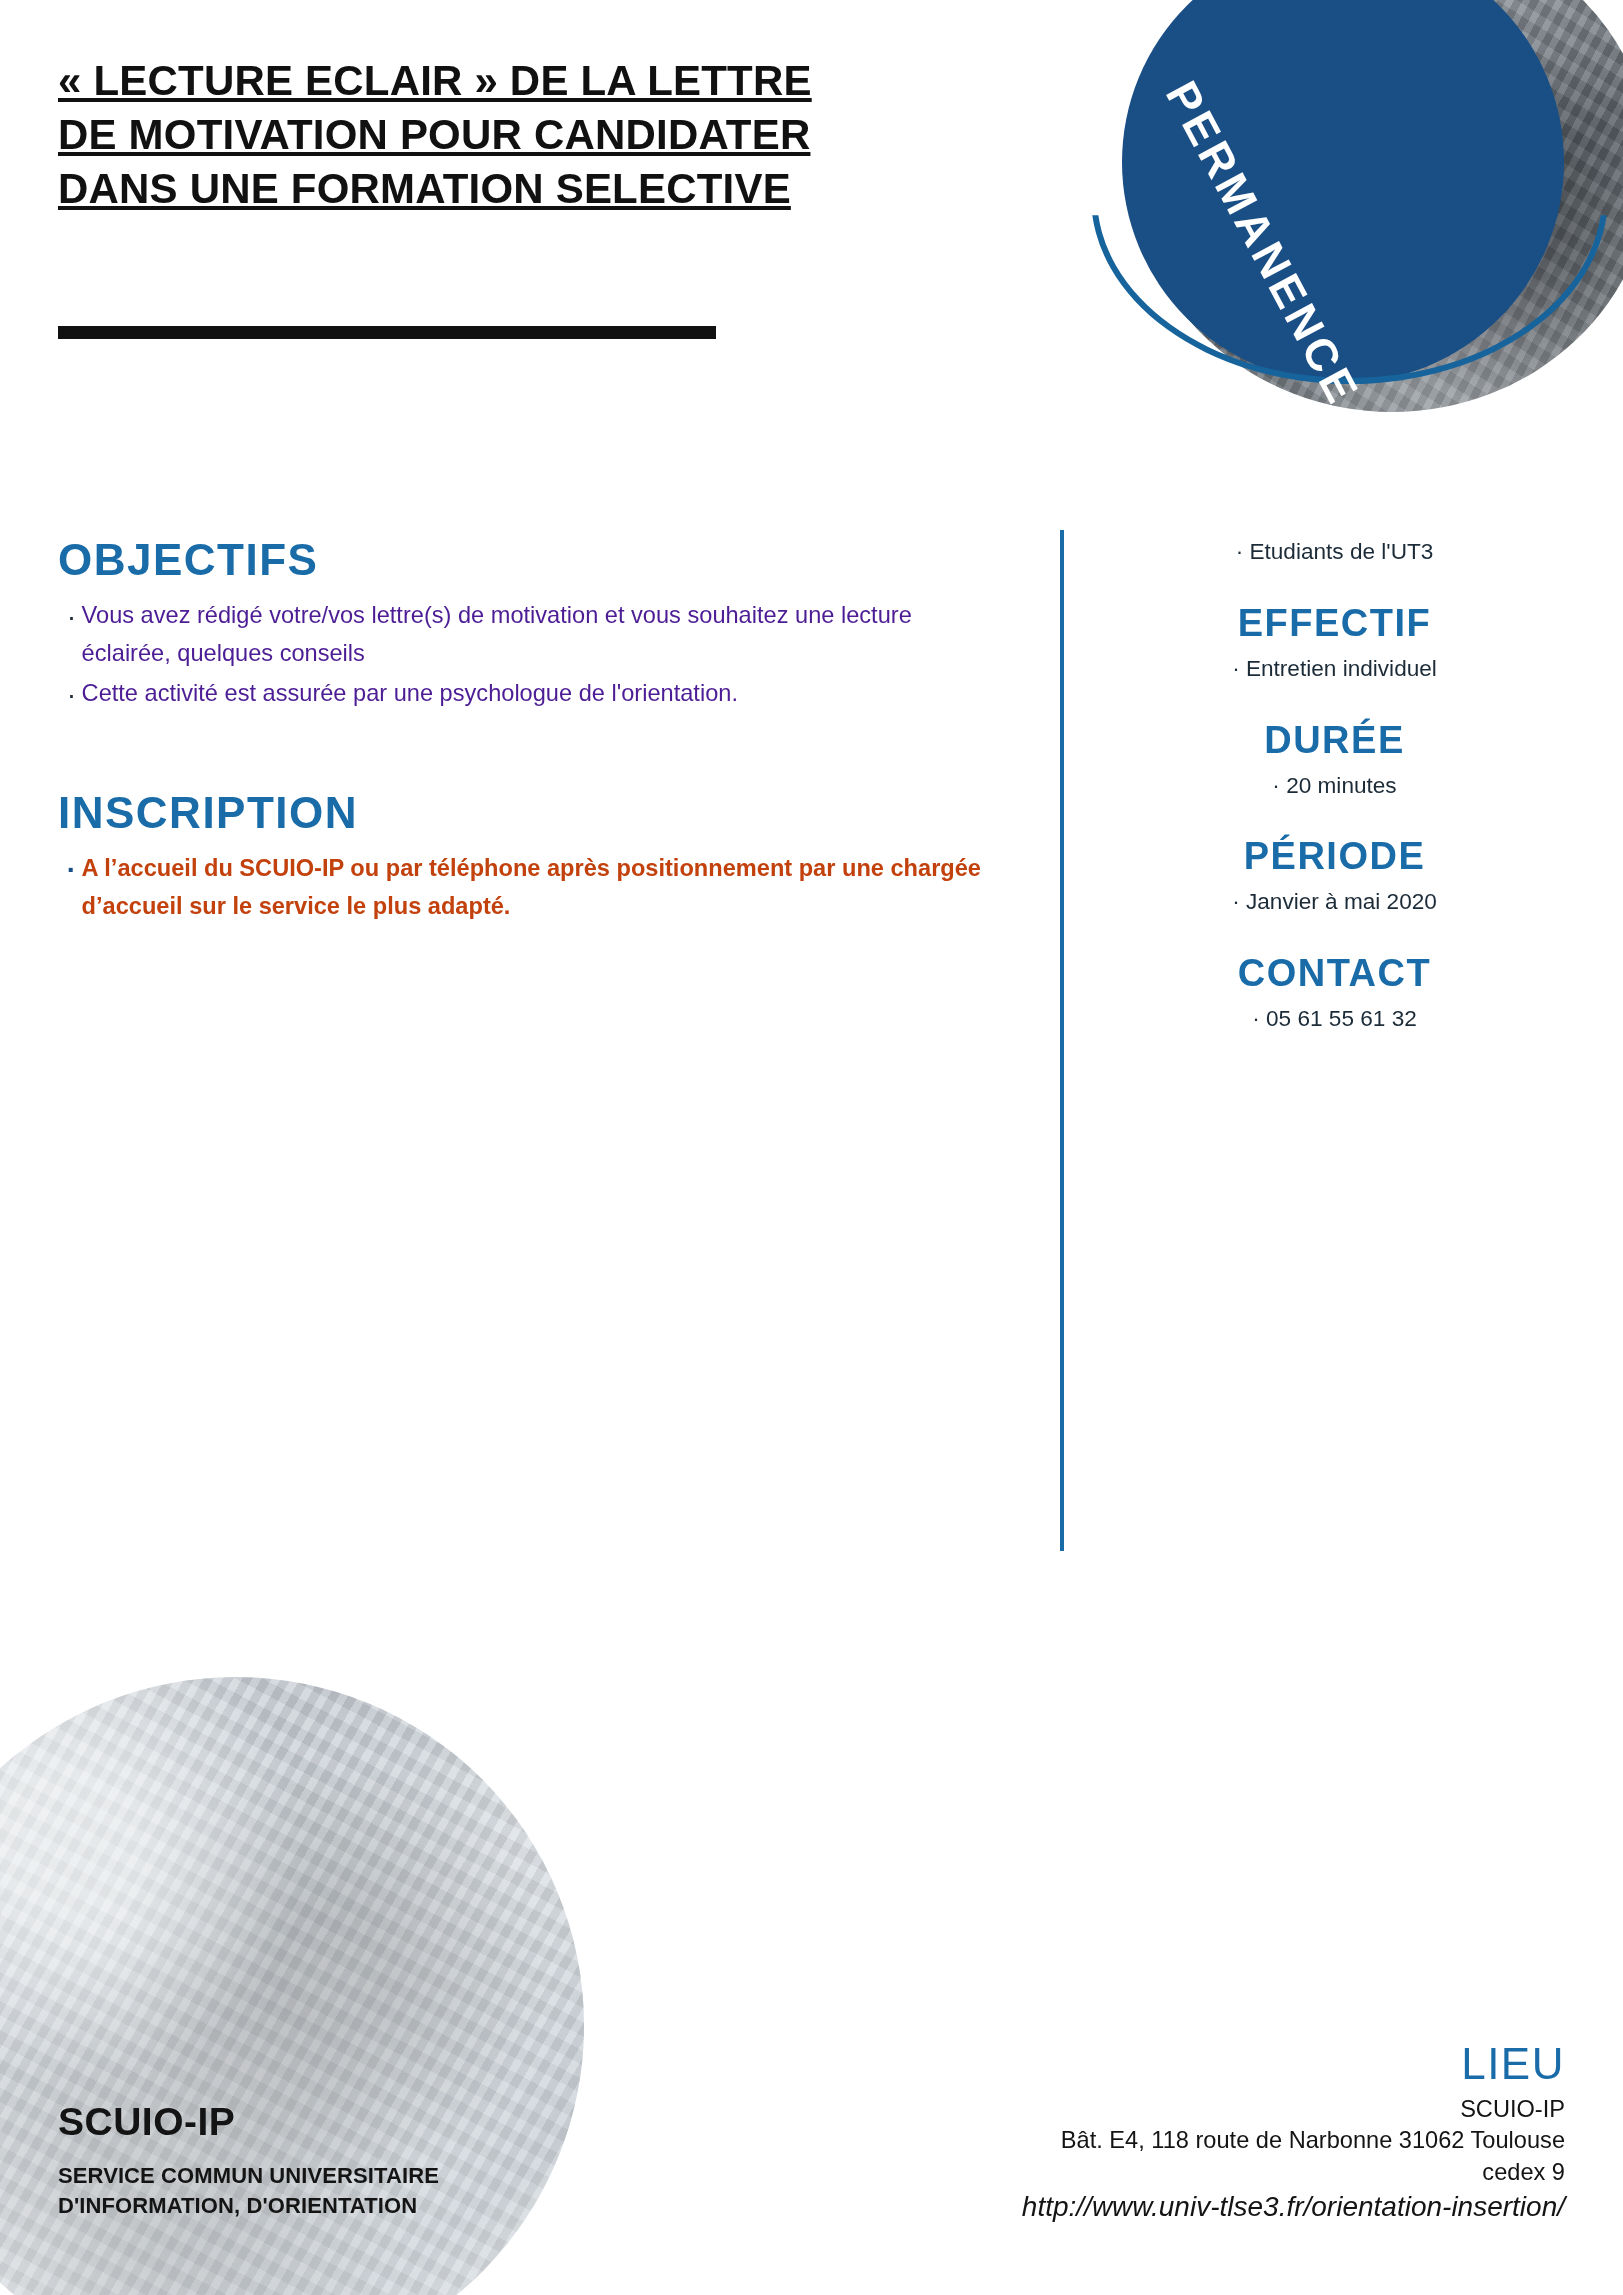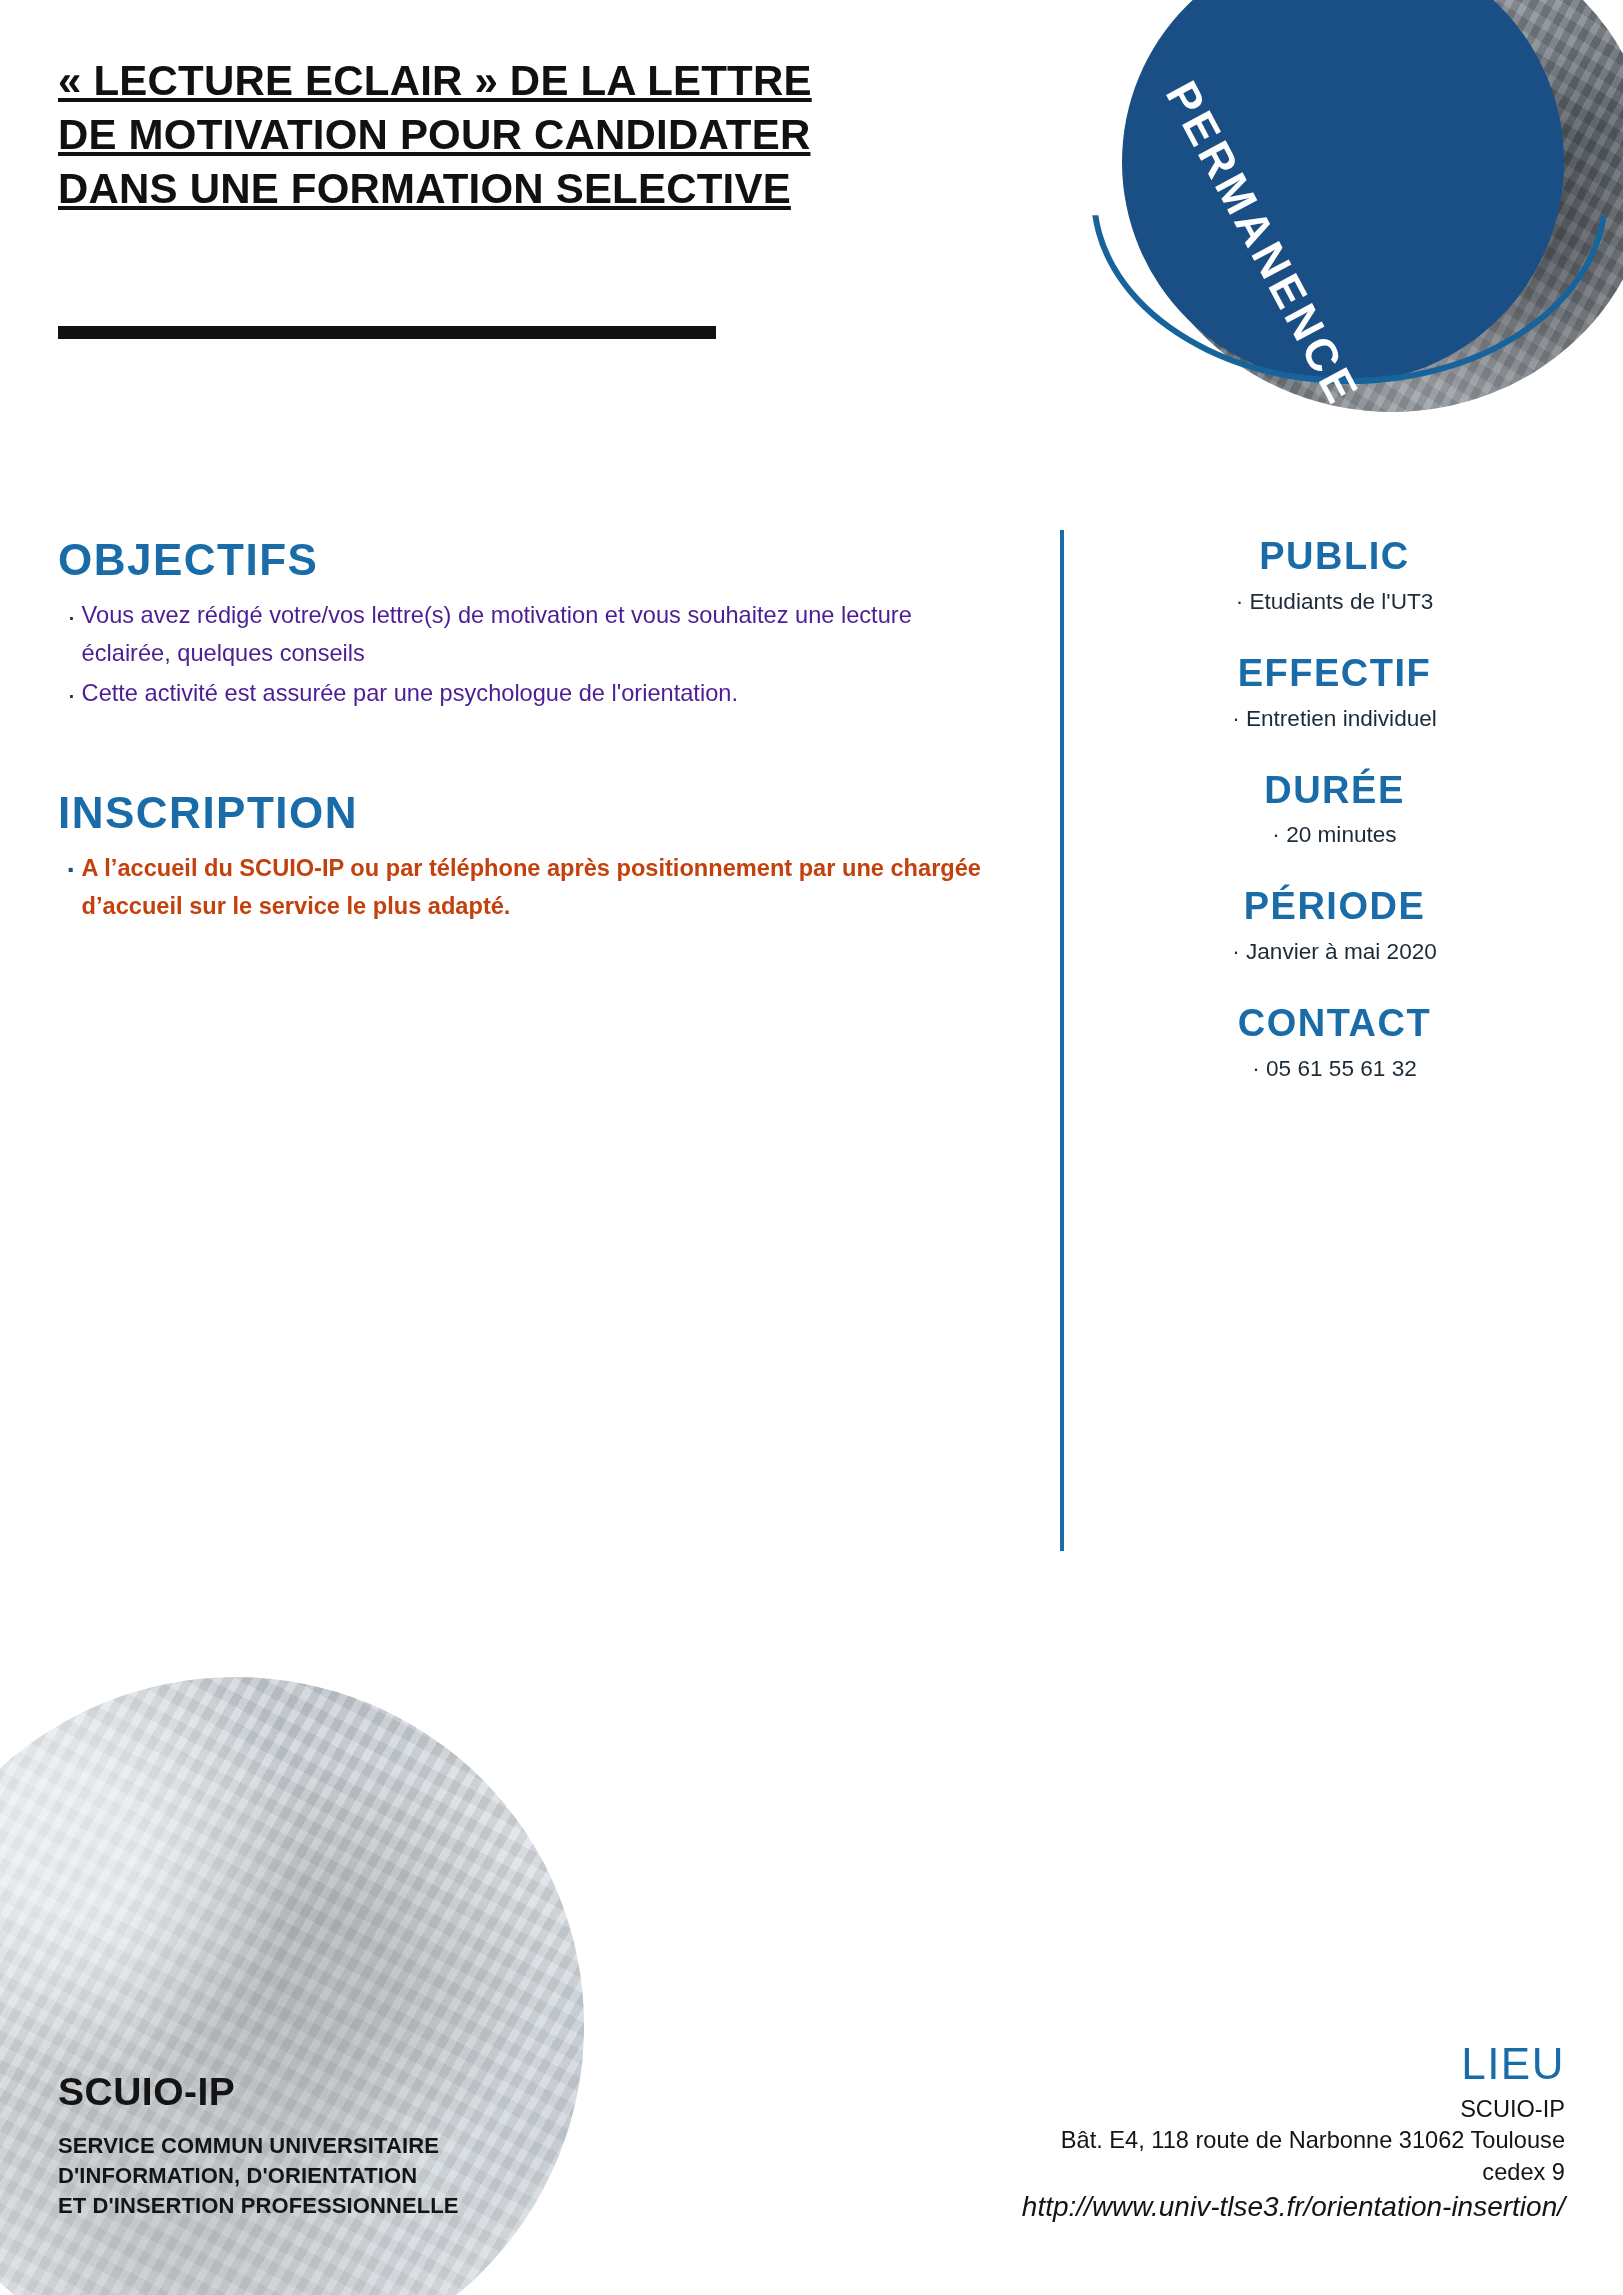--- a/index.html
+++ b/index.html
@@ -316,21 +316,20 @@
     <ul class="bullets">
       <li>A l’accueil du SCUIO-IP ou par téléphone après positionnement par une chargée d’accueil sur le service le plus adapté.</li>
     </ul>
   </section>
 
 </div>
 
 <div class="right-col">
 
   <section>
-    <h2 class="section first">PUBLIC</h2>
     <ul class="bullets">
       <li>Etudiants de l'UT3</li>
     </ul>
   </section>
 
   <div class="gap"></div>
 
   <section>
     <h2 class="section">EFFECTIF</h2>
     <ul class="bullets">
@@ -367,21 +366,20 @@
 
 </div>
 
 <div class="footer-photo"></div>
 
 <div class="footer-brand">
   <div class="brand-name">SCUIO-IP</div>
   <div class="brand-sub">
     <div>SERVICE COMMUN UNIVERSITAIRE</div>
     <div>D'INFORMATION, D'ORIENTATION</div>
-    <div>ET D'INSERTION PROFESSIONNELLE</div>
   </div>
 </div>
 
 <div class="footer-lieu">
   <div class="lieu-title">LIEU</div>
   <div class="lieu-line">SCUIO-IP</div>
   <div class="lieu-line">Bât. E4, 118 route de Narbonne 31062 Toulouse</div>
   <div class="lieu-line">cedex 9</div>
   <div class="lieu-url">http://www.univ-tlse3.fr/orientation-insertion/</div>
 </div>

